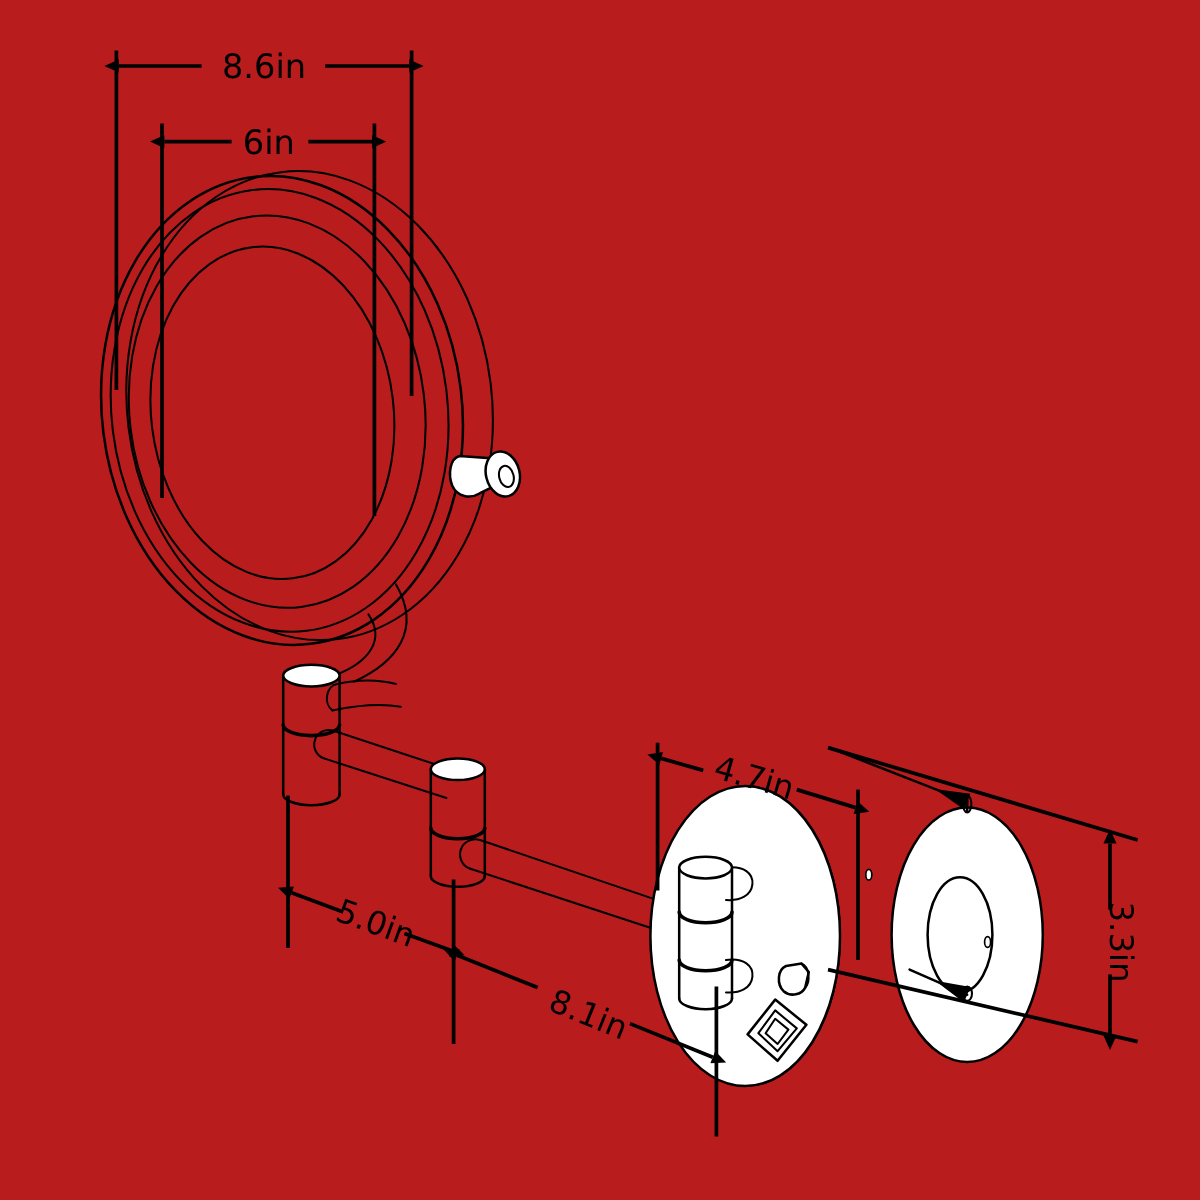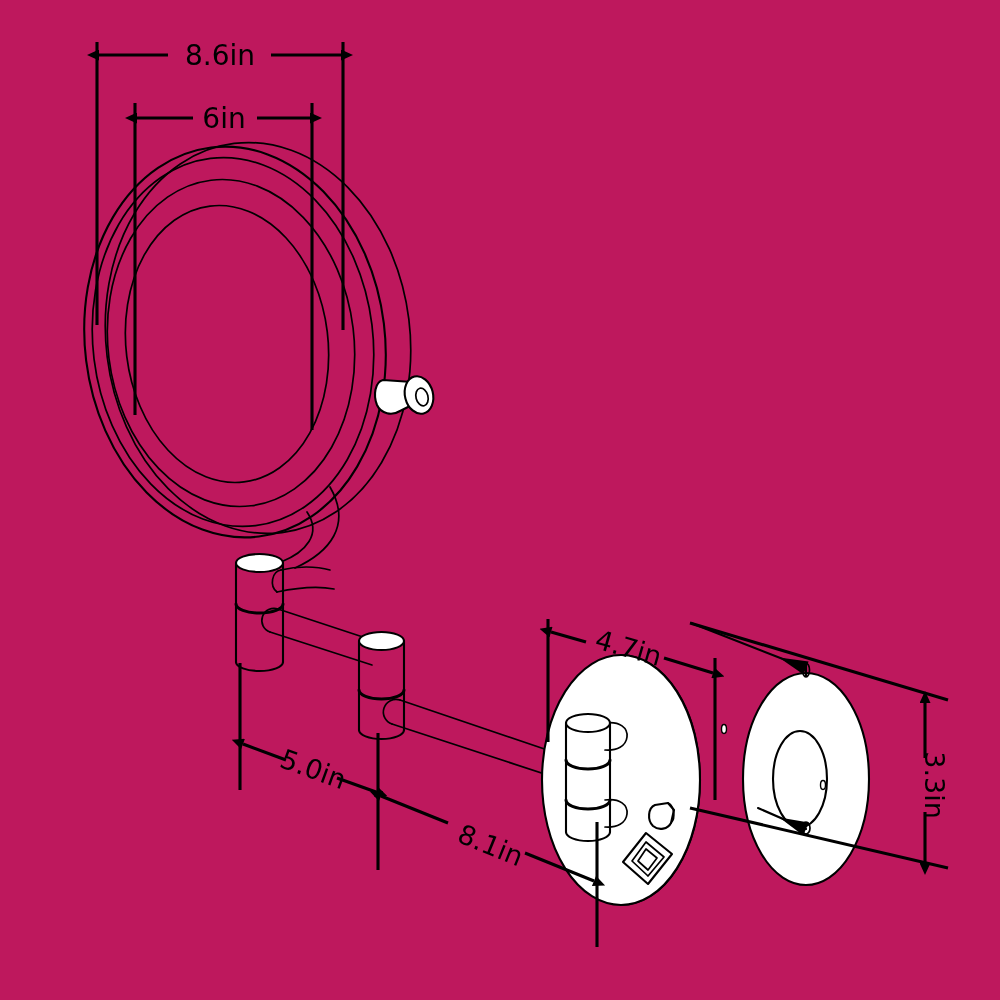--- a/index.html
+++ b/index.html
@@ -1,18 +1,18 @@
 <!DOCTYPE html>
 <html><head>
 <meta charset="utf-8">
 <style>
   html,body{margin:0;padding:0;background:#ffffff;}
   body{width:1000px;height:1000px;overflow:hidden;
        font-family:"DejaVu Sans","Liberation Sans",sans-serif;}
-  #stage{position:relative;width:1000px;height:1000px;background:#be185d;}
+  #stage{position:relative;width:1000px;height:1000px;background:#b91c1c;}
   svg{display:block;}
   .ln{fill:none;stroke:#000;stroke-width:2.1;stroke-linecap:round;stroke-linejoin:round;}
   .ln-thin{fill:none;stroke:#000;stroke-width:1.7;stroke-linecap:round;stroke-linejoin:round;}
   .ln-bold{fill:none;stroke:#000;stroke-width:3.0;stroke-linecap:round;stroke-linejoin:round;}
   .dimline{fill:none;stroke:#000;stroke-width:3.1;stroke-linecap:butt;}
   .extline{fill:none;stroke:#000;stroke-width:3.1;stroke-linecap:butt;}
   .solidfill{fill:#fff;stroke:#000;stroke-width:2.1;stroke-linejoin:round;}
   .blk{fill:#000;stroke:none;}
   .dimtext{font-family:"DejaVu Sans","Liberation Sans",sans-serif;
            font-size:27px;fill:#000;stroke:none;}

